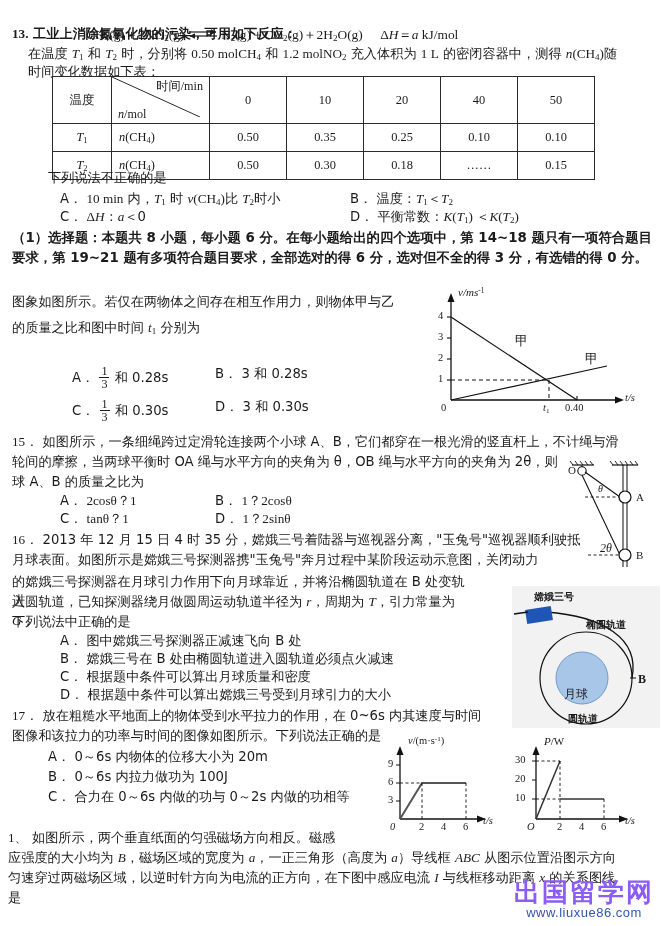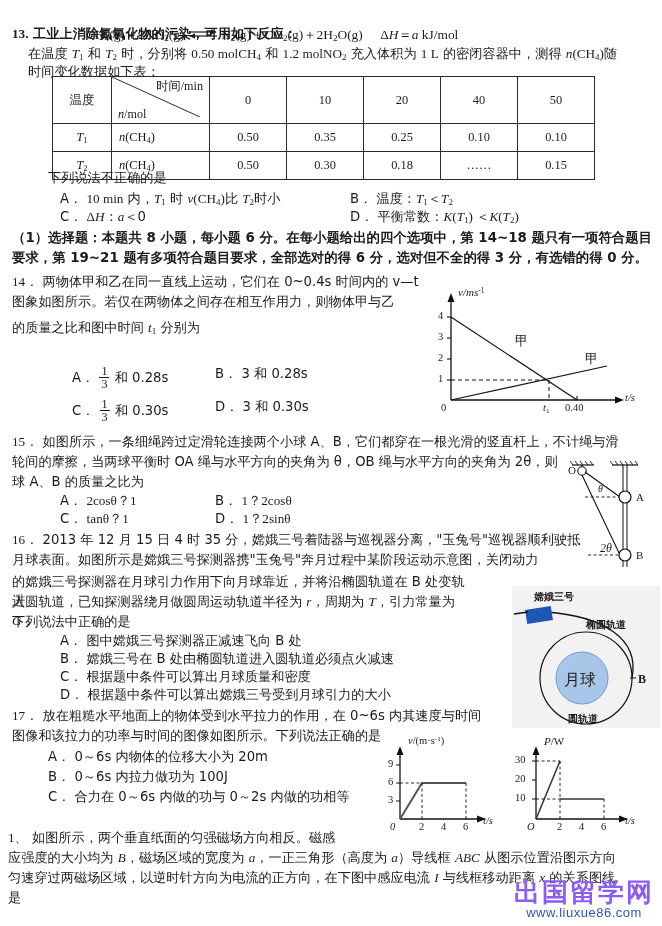--- a/index.html
+++ b/index.html
@@ -191,24 +191,20 @@
     <span class="mix">Δ<i class="v">H</i></span>：<i class="v mix">a</i>＜0
   </div>
   <div class="opt-row cn" style="left:350px; top:208px;">
     <span>D．</span>
     平衡常数：<span class="mix"><i class="v">K</i>(<i class="v">T</i><sub>1</sub>) ＜<i class="v">K</i>(<i class="v">T</i><sub>2</sub>)</span>
   </div>
 
   <div class="blk cn bold" style="left:12px; top:228px; width:645px; font-size:13.4px;">（1）选择题：本题共 8 小题，每小题 6 分。在每小题给出的四个选项中，第 14~18 题只有一项符合题目</div>
   <div class="blk cn bold" style="left:12px; top:248px; width:645px; font-size:13.4px;">要求，第 19~21 题有多项符合题目要求，全部选对的得 6 分，选对但不全的得 3 分，有选错的得 0 分。</div>
 
-  <div class="blk cn" style="left:12px; top:272px; width:410px;">
-    <span class="qnum mix">14．</span>
-    <span>两物体甲和乙在同一直线上运动，它们在 0~0.4s 时间内的 v—t</span>
-  </div>
   <div class="blk cn" style="left:12px; top:292px; width:410px;">图象如图所示。若仅在两物体之间存在相互作用力，则物体甲与乙</div>
   <div class="blk cn" style="left:12px; top:318px; width:410px;">
     的质量之比和图中时间 <i class="v mix">t</i><sub class="mix">1</sub> 分别为
   </div>
 
   <div class="opt-row cn" style="left:72px; top:365px;">
     <span>A．</span>
     <span class="frac mix">
       <span class="num">1</span>
       <span class="den">3</span>
@@ -375,21 +371,21 @@
 
       <path d="M 34 26 C 90 30 128 52 120 92" fill="none" stroke="#111" stroke-width="1.3"></path>
 
       <rect x="14" y="22" width="26" height="14" fill="#1f55b5" transform="rotate(-9 27 29)"></rect>
       <line x1="2" y1="28" x2="16" y2="26" stroke="#111" stroke-width="1.4"></line>
 
       <line x1="118" y1="92" x2="124" y2="92" stroke="#111" stroke-width="1"></line>
     </svg>
     <span class="fig-lbl" style="left:22px; top:4px; font-size:10px; font-weight:bold;">嫦娥三号</span>
     <span class="fig-lbl" style="left:74px; top:32px; font-size:10px; font-weight:bold;">椭圆轨道</span>
-    <span class="fig-lbl" style="left:52px; top:84px; font-size:16px;">月球</span>
+    <span class="fig-lbl" style="left:52px; top:100px; font-size:12px;">月球</span>
     <span class="fig-lbl sr" style="left:126px; top:86px; font-size:12px; font-weight:bold;">B</span>
     <span class="fig-lbl" style="left:56px; top:126px; font-size:10px; font-weight:bold;">圆轨道</span>
   </div>
 
   <div class="blk cn" style="left:12px; top:706px; width:470px;">
     <span class="qnum mix">17．</span>
     <span>放在粗糙水平地面上的物体受到水平拉力的作用，在 0~6s 内其速度与时间</span>
   </div>
   <div class="blk cn" style="left:12px; top:726px; width:400px;">图像和该拉力的功率与时间的图像如图所示。下列说法正确的是</div>
 

